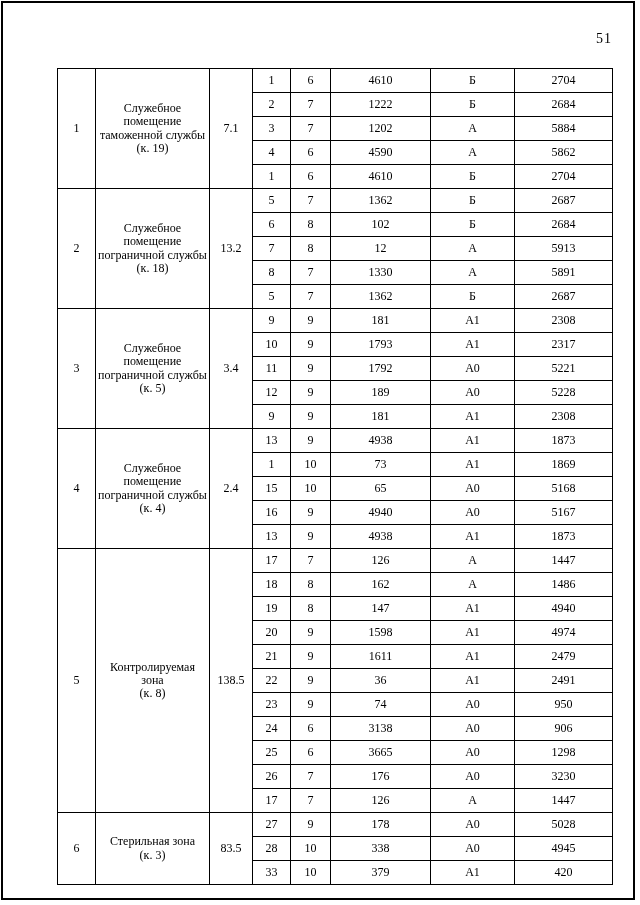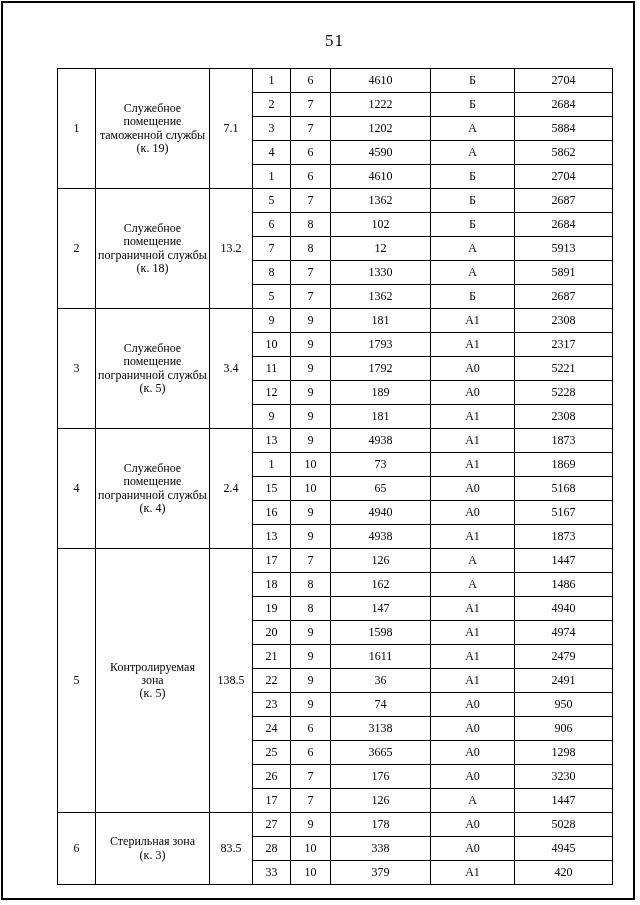--- a/index.html
+++ b/index.html
@@ -23,22 +23,22 @@
     height: 899px;
     border: 2px solid #000000;
     box-sizing: border-box;
     pointer-events: none;
   }
   .page-number {
     position: absolute;
     top: 31px;
     left: 57px;
     width: 555px;
-    text-align: center;
-    font-size: 17px;
+    text-align: right;
+    font-size: 14px;
     letter-spacing: 1px;
   }
   table.area-table {
     position: absolute;
     left: 57px;
     top: 68px;
     width: 555px;
     border-collapse: collapse;
     table-layout: fixed;
   }
@@ -243,21 +243,21 @@
       <tr>
         <td>13</td>
         <td>9</td>
         <td>4938</td>
         <td>А1</td>
         <td>1873</td>
       </tr>
       <tr>
         <td rowspan="11" class="group-cell">5</td>
         <td rowspan="11" class="group-cell name-cell">Контролируемая зона
-(к. 5)</td>
+(к. 8)</td>
         <td rowspan="11" class="group-cell">138.5</td>
         <td>17</td>
         <td>7</td>
         <td>126</td>
         <td>А</td>
         <td>1447</td>
       </tr>
       <tr>
         <td>18</td>
         <td>8</td>

